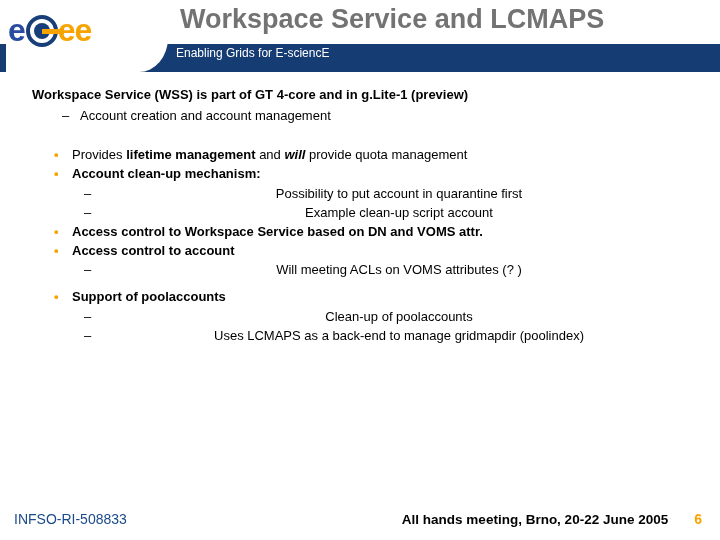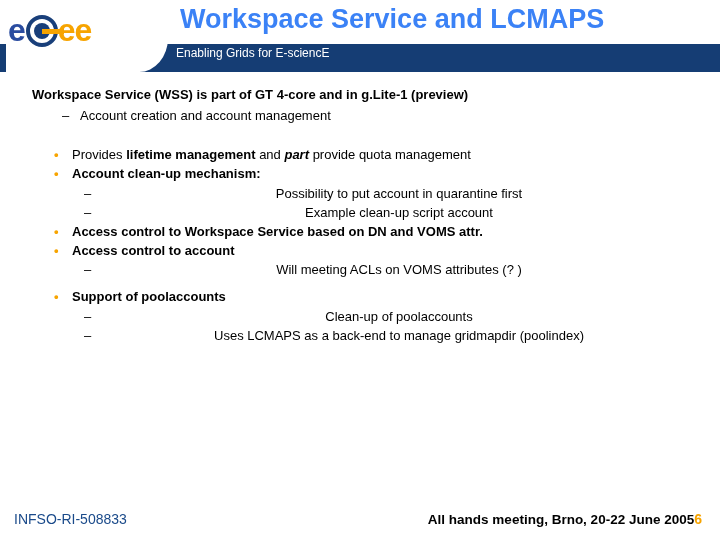--- a/index.html
+++ b/index.html
@@ -8,40 +8,40 @@
   .header { position: relative; height: 72px; width: 100%; }
   .blueband { position: absolute; left: 0; top: 44px; width: 100%; height: 28px; background: #153d74; }
   .logo-wrap { position: absolute; left: 6px; top: 4px; width: 162px; height: 68px; background: #fff; border-radius: 0 34px 34px 0 / 0 40px 40px 0; z-index: 5; padding-left: 2px; padding-top: 8px; }
   .logo { display: flex; align-items: center; gap: 0; }
   .egee-e { font: 700 32px Arial; color: #2a4ca0; }
   .egee-g { position: relative; width: 32px; height: 32px; display:inline-block; }
   .egee-g .ring { position:absolute; inset:0; border: 4px solid #193f7a; border-radius:50%; }
   .egee-g .inner { position:absolute; left:8px; top:8px; width:16px; height:16px; border-radius:50%; background:#193f7a; }
   .egee-g .bar { position:absolute; left:16px; top:14px; width:22px; height:5px; background:#f7a400; }
   .egee-ee { font: 700 32px Arial; color: #f7a400; letter-spacing: -1px; }
-  .title { position: absolute; left: 180px; top: 4px; right: 6px; font: 700 27px Arial; color: #3b82f6; }
+  .title { position: absolute; left: 180px; top: 4px; right: 6px; font: 700 27px Arial; color: #737373; }
   .tagline { position: absolute; left: 176px; top: 46px; font: 400 12px Arial; color: #fff; }
   
   .content { padding: 14px 24px 0 32px; font-size: 13px; line-height: 1.32; color: #000; }
   .intro { margin-bottom: 4px; }
   .sub1 { padding-left: 48px; position: relative; margin-bottom: 4px; }
   .sub1::before { content: "–"; position: absolute; left: 30px; }
   
   .bullets { margin-top: 22px; padding-left: 22px; }
   .b { position: relative; padding-left: 18px; margin-bottom: 2px; font-weight: 700; }
   .b::before { content: "•"; position: absolute; left: 0; color: #f7a400; font-weight: 700; }
   .b .norm { font-weight: 400; }
   .b .ital { font-style: italic; font-weight: 700; }
   .sub { position: relative; padding-left: 48px; font-weight: 400; margin-bottom: 2px; text-align: center; }
   .sub::before { content: "–"; position: absolute; left: 30px; }
   .gap { height: 8px; }
   
   .footer { position: absolute; bottom: 10px; left: 0; right: 0; height: 22px; display:flex; align-items:center; justify-content:space-between; padding: 0 18px 0 14px; text-align: right; }
   .fleft { font: 400 14px Arial; color: #1a4a8a; }
-  .fright { font: 700 13.5px Arial; color: #000; display:flex; align-items:baseline; }
+  .fright { font: 700 13.5px Arial; color: #000; display:flex; align-items:baseline; gap: 26px;}
   .pagenum { color: #f7a400; font-weight: 700; font-size: 14px; }
 </style>
 </head>
 <body>
 
 <div class="header">
   <div class="blueband"></div>
   <div class="logo-wrap">
     <div class="logo">
       <span class="egee-e">e</span>
@@ -58,21 +58,21 @@
 </div>
 
 <div class="content">
   <div class="intro">
     <b>Workspace Service (WSS) is part of GT</b><b> </b><b>4</b><b>-core and in g.Lite-1 (preview)</b>
   </div>
   <div class="sub1">Account creation and account management</div>
 
   <div class="bullets">
     <div class="b">
-      <span class="norm">Provides </span><span>lifetime management</span><span class="norm"> and </span><span class="ital">part</span><span class="norm"> provide quota management</span>
+      <span class="norm">Provides </span><span>lifetime management</span><span class="norm"> and </span><span class="ital">will</span><span class="norm"> provide quota management</span>
     </div>
     <div class="b">Account clean-up mechanism:</div>
     <div class="sub">Possibility to put account in quarantine first</div>
     <div class="sub">Example clean-up script account</div>
     <div class="b">Access control to Workspace Service based on DN and VOMS attr.</div>
     <div class="b">Access control to account</div>
     <div class="sub">Will meeting ACLs on VOMS attributes (? )</div>
     <div class="gap"></div>
     <div class="b">Support of poolaccounts</div>
     <div class="sub">Clean-up of poolaccounts</div>

